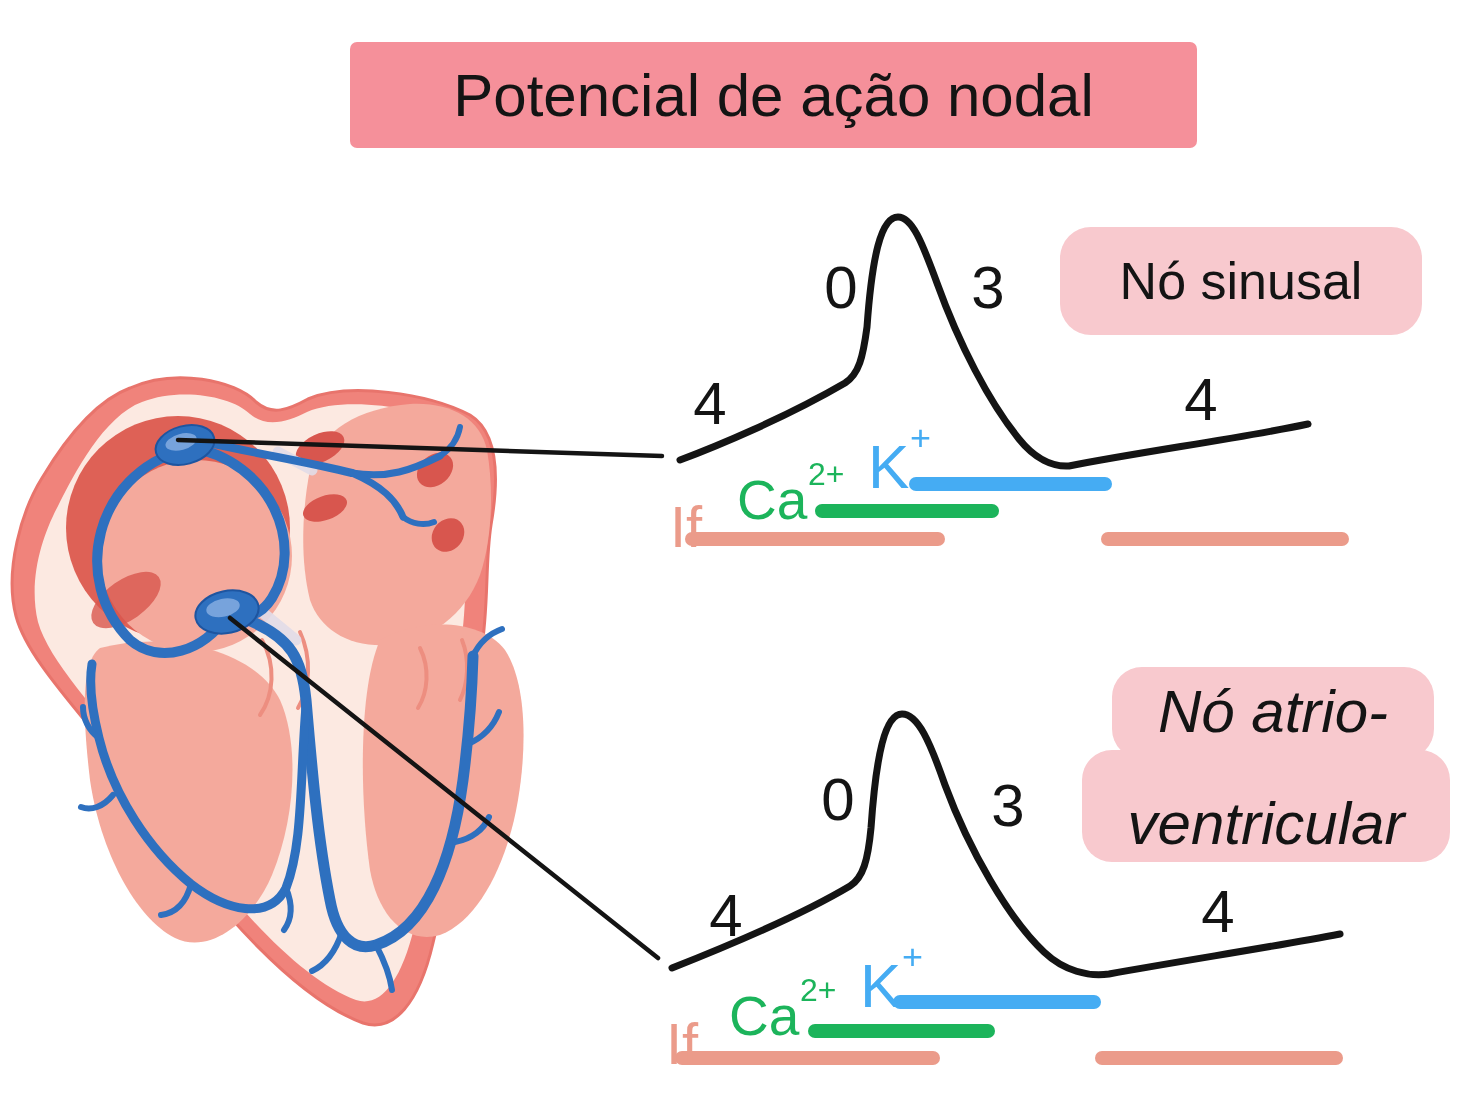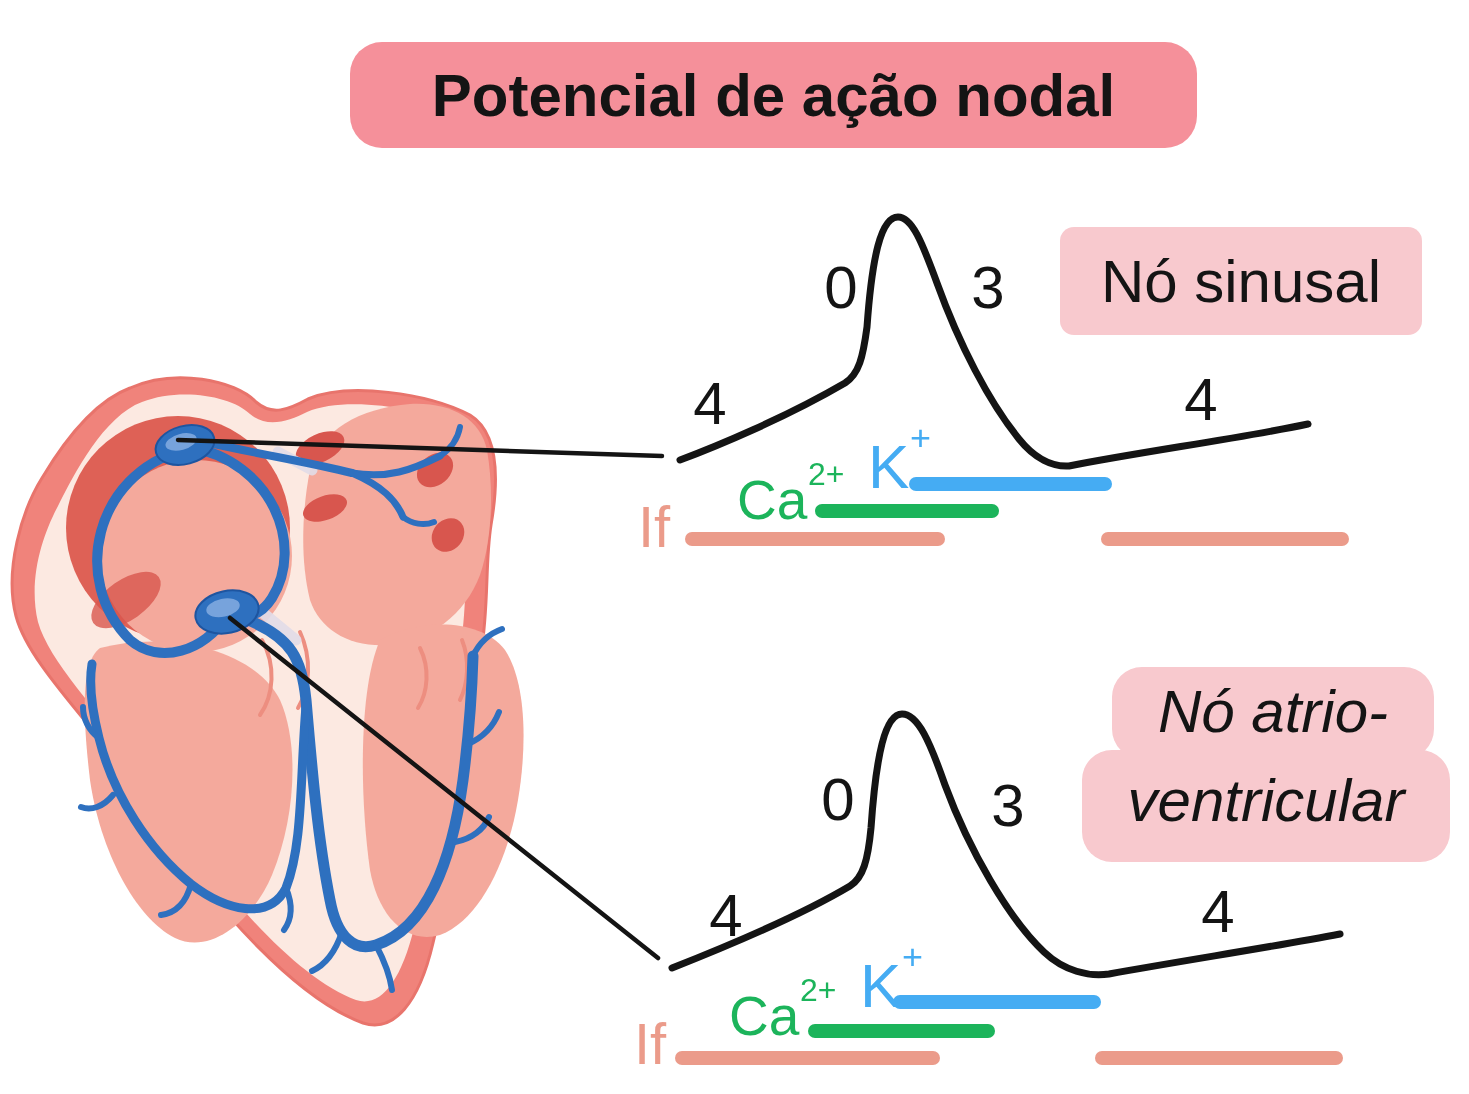--- a/index.html
+++ b/index.html
@@ -14,43 +14,42 @@
   .scene { position:absolute; left:0; top:0; width:1469px; height:1094px; }
 
   .pill {
     position:absolute;
     display:flex; align-items:center; justify-content:center;
     color:var(--text,#141414);
     white-space:nowrap;
   }
   .title-pill {
     left:350px; top:42px; width:847px; height:106px;
-    border-radius:32px; background:var(--title-pill,#F5909A);
+    border-radius:7px; background:var(--title-pill,#F5909A);
     font-size:60px;
-    font-weight:bold;
   }
   .sinus-pill {
     left:1060px; top:227px; width:362px; height:108px;
-    border-radius:14px; background:var(--label-pill,#F8C9CE);
-    font-size:60px;
+    border-radius:31px; background:var(--label-pill,#F8C9CE);
+    font-size:52px;
   }
   .av-bg { position:absolute; background:var(--label-pill,#F8C9CE); border-radius:30px; }
   .av-bg1 { left:1112px; top:667px; width:322px; height:92px; }
   .av-bg2 { left:1082px; top:750px; width:368px; height:112px; }
   .av-line { position:absolute; display:flex; align-items:center; justify-content:center; font-size:60px; white-space:nowrap;font-style:italic; }
   .av-line1 { left:1112px; top:667px; width:322px; height:88px; }
-  .av-line2 { left:1082px; top:748px; width:368px; height:104px; }
+  .av-line2 { left:1082px; top:771px; width:368px; height:104px; }
 
   .phase {
     position:absolute; transform:translate(-50%,-50%);
     font-size:60px; line-height:1; color:var(--text,#141414);
   }
   .ion-label { position:absolute; line-height:1; white-space:nowrap; }
   .ion-label sup { font-size:0.58em; position:relative; top:-0.45em; left:0.02em; }
-  .if-c { color:var(--funny-current,#EB9B8A); }
+  .if-c { color:var(--funny-current,#EB9B8A);margin-left:32px; }
   .ca-c { color:var(--calcium,#1CB45B);text-align:right; }
   .k-c  { color:var(--potassium,#45ACF3); }
 
   #if-top { left:638px; top:498px; font-size:58px; }
   #ca-top { left:737px; top:473px; font-size:55px; }
   #k-top  { left:868px; top:436px; font-size:62px; }
   #if-bot { left:634px; top:1015px; font-size:58px; }
   #ca-bot { left:729px; top:989px; font-size:55px; }
   #k-bot  { left:860px; top:955px; font-size:62px; }
 </style>

